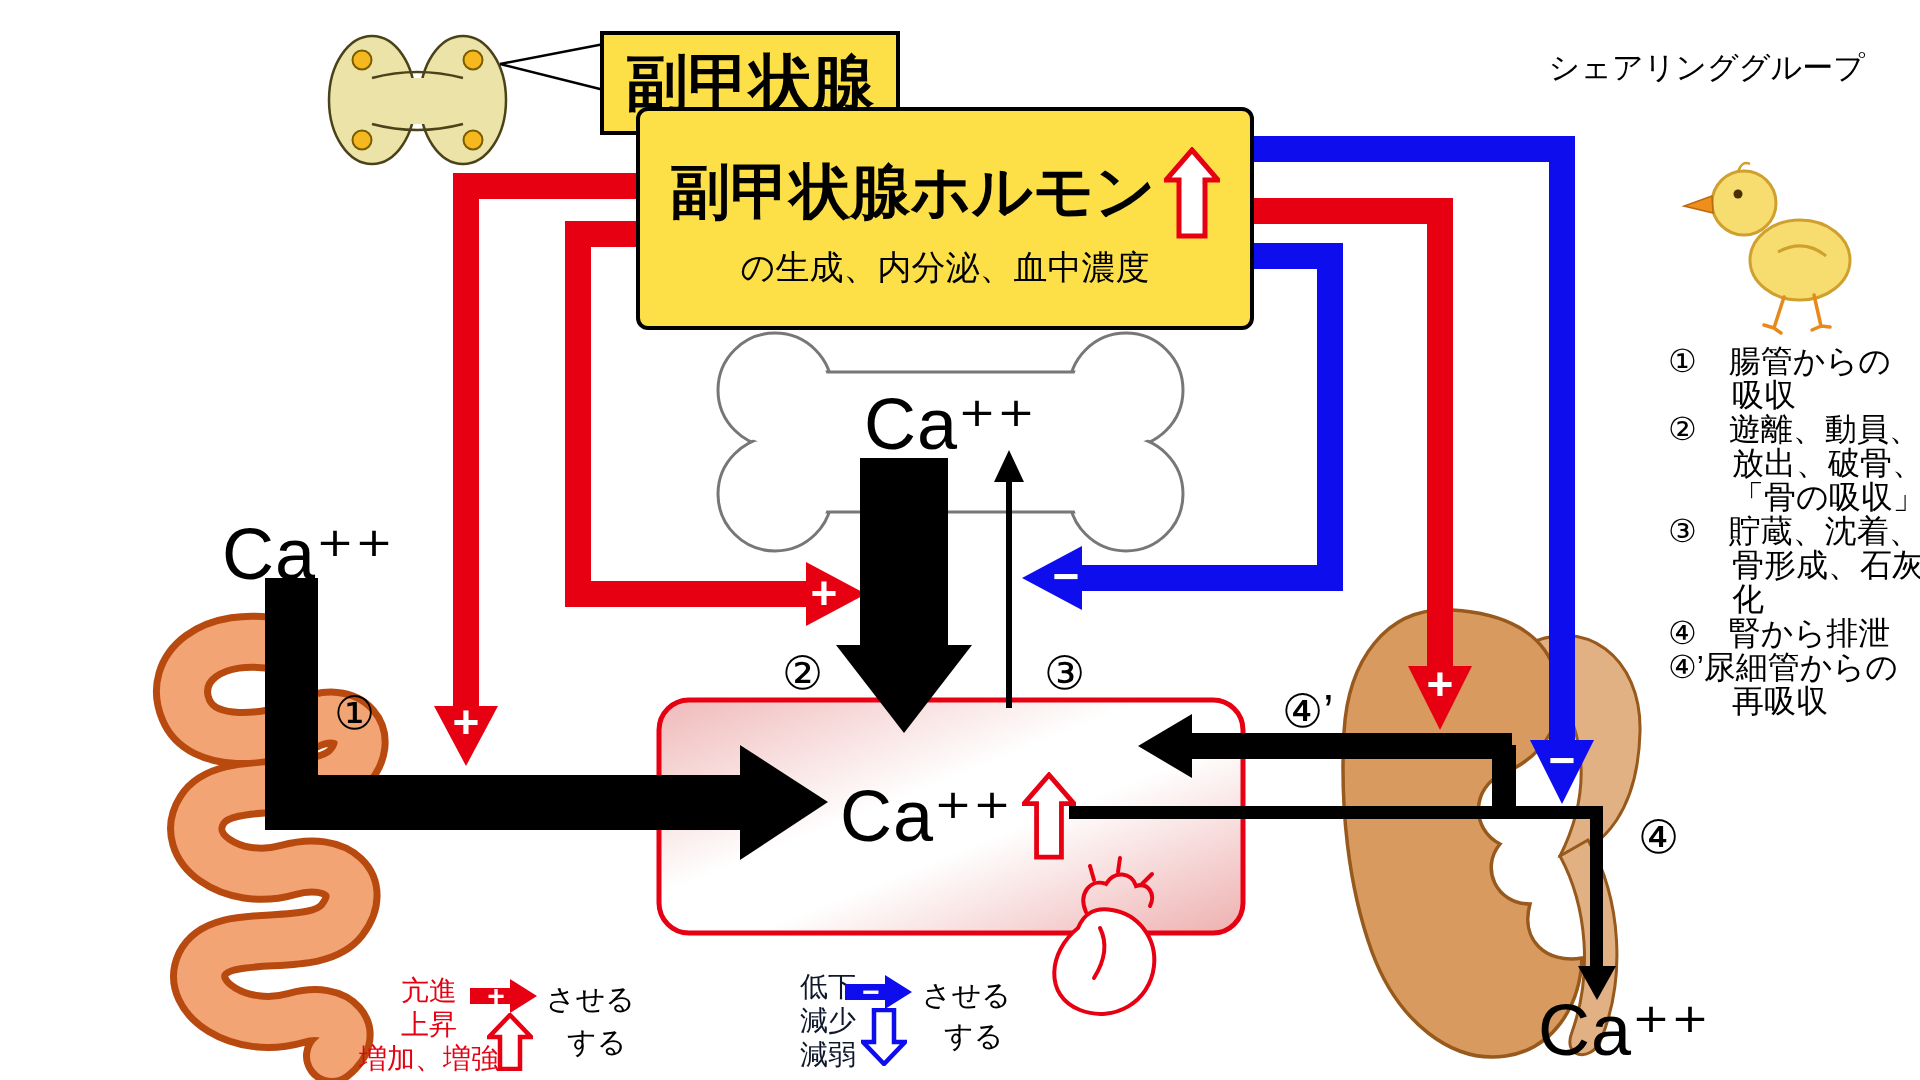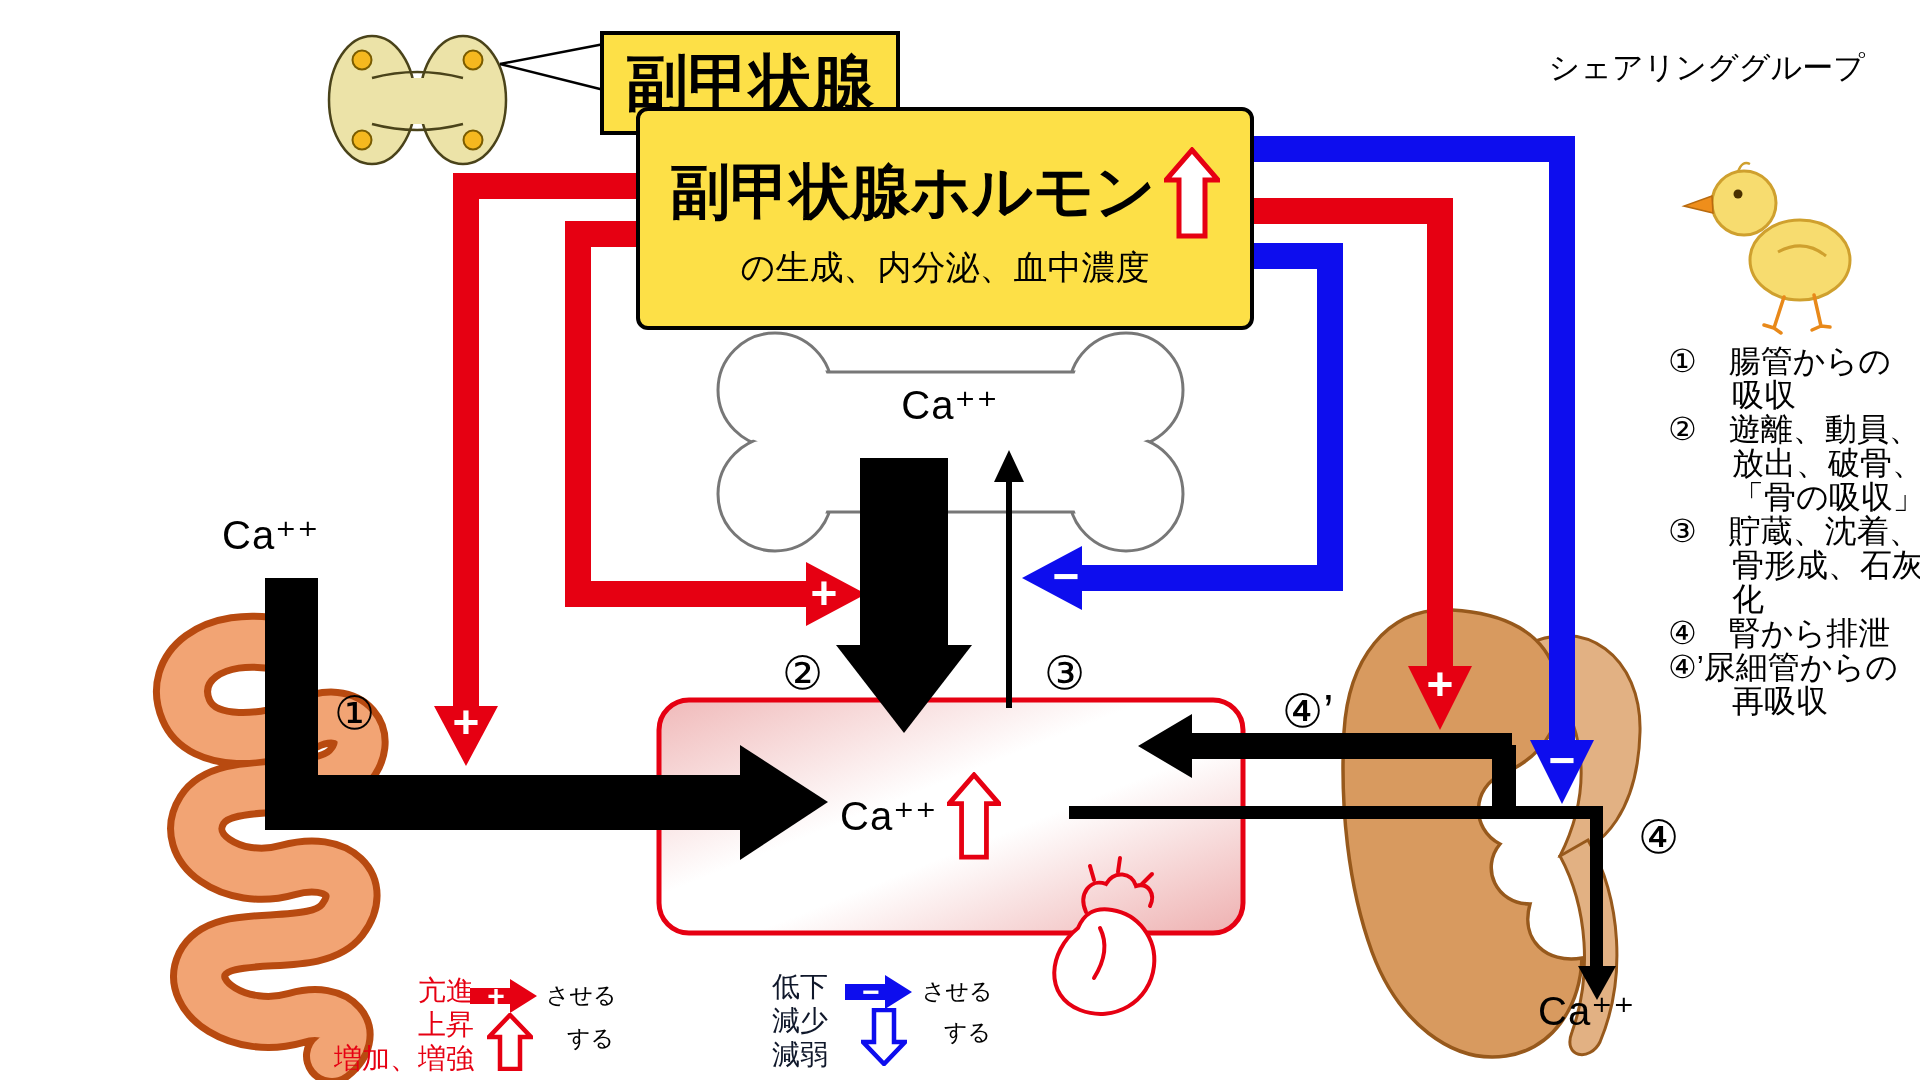--- a/index.html
+++ b/index.html
@@ -1,33 +1,33 @@
 <!DOCTYPE html>
 <html><head>
 <meta charset="utf-8">
 <style>
   html,body{margin:0;padding:0;background:#fff;}
   body{font-family:"Liberation Sans","DejaVu Sans",sans-serif;}
   .stage{position:relative;width:1920px;height:1080px;overflow:hidden;background:#fff;}
   svg.layer{position:absolute;left:0;top:0;z-index:1;}
   .txt{position:absolute;z-index:2;color:#000;}
-  .ca-label{font-size:40px;font-weight:500;letter-spacing:1px;white-space:nowrap;}
+  .ca-label{font-size:72px;font-weight:500;letter-spacing:1px;white-space:nowrap;}
   .num{font-size:46px;font-weight:500;white-space:nowrap;}
   .border-box{background:#fde047;border:4px solid #000;display:flex;align-items:center;justify-content:center;}
   .gland-box{left:600px;top:31px;width:292px;height:96px;font-size:62px;font-weight:600;}
   .hormone-box{left:636px;top:107px;width:610px;height:215px;border-radius:12px;flex-direction:column;}
   .hormone-title-row{display:flex;align-items:center;gap:8px;}
   .hormone-title{font-size:60px;font-weight:600;white-space:nowrap;}
   .hormone-subtitle{font-size:34px;font-weight:500;margin-top:6px;white-space:nowrap;}
   .copyright{right:55px;top:48px;font-size:31px;line-height:40px;text-align:right;white-space:nowrap;}
   .legend-right{left:1668px;top:344px;font-size:32px;line-height:34px;white-space:nowrap;}
   .red-text{color:#e60012;}
   .blue-text{color:#0f172a;}
-  .terms{font-size:28px;line-height:34px;text-align:right;white-space:nowrap;}
-  .legend-word{font-size:23px;white-space:nowrap;}
+  .terms{font-size:28px;line-height:34px;text-align:center;white-space:nowrap;margin-left:28px;}
+  .legend-word{font-size:29px;white-space:nowrap;}
   svg text.mark{font-family:"Liberation Sans","DejaVu Sans",sans-serif;font-weight:700;fill:#fff;font-size:46px;text-anchor:middle;}
   svg text.mark-s{font-family:"Liberation Sans","DejaVu Sans",sans-serif;font-weight:700;fill:#fff;font-size:30px;text-anchor:middle;}
   .ca-row{display:flex;align-items:center;gap:10px;}
 </style>
 </head>
 <body>
 
 <div class="stage">
 
   <svg class="layer" width="1920" height="1080" viewBox="0 0 1920 1080">

